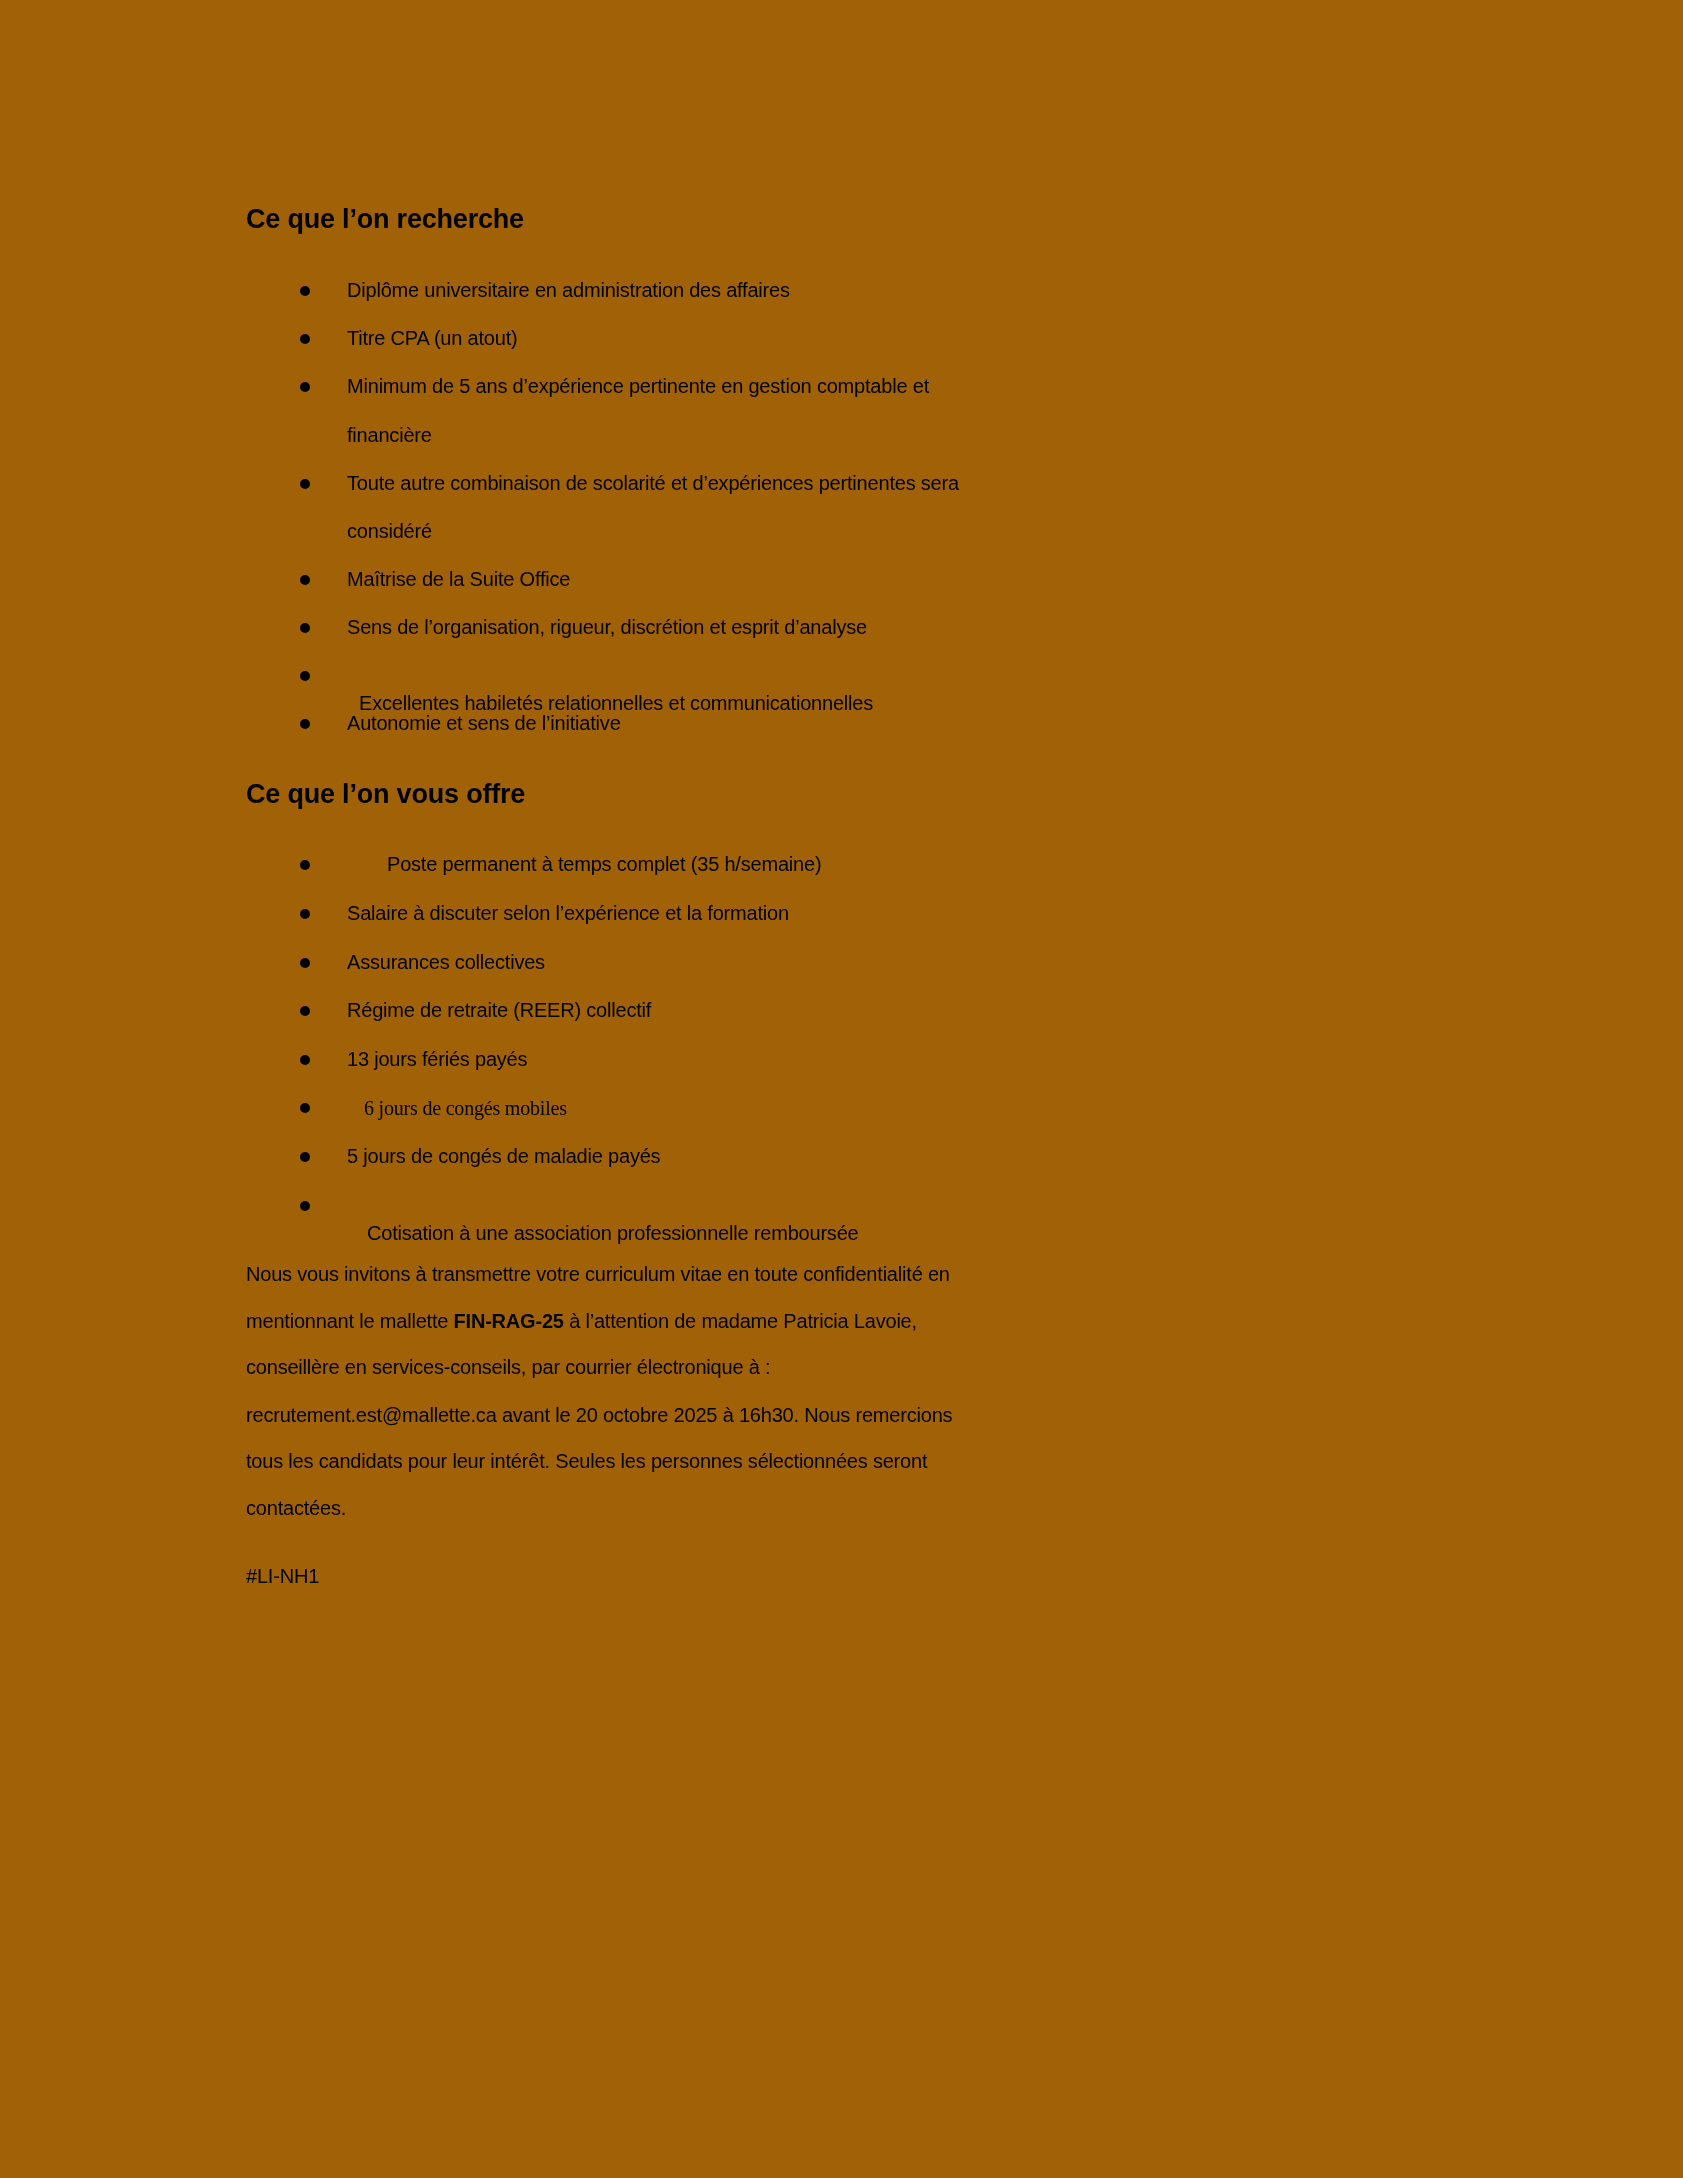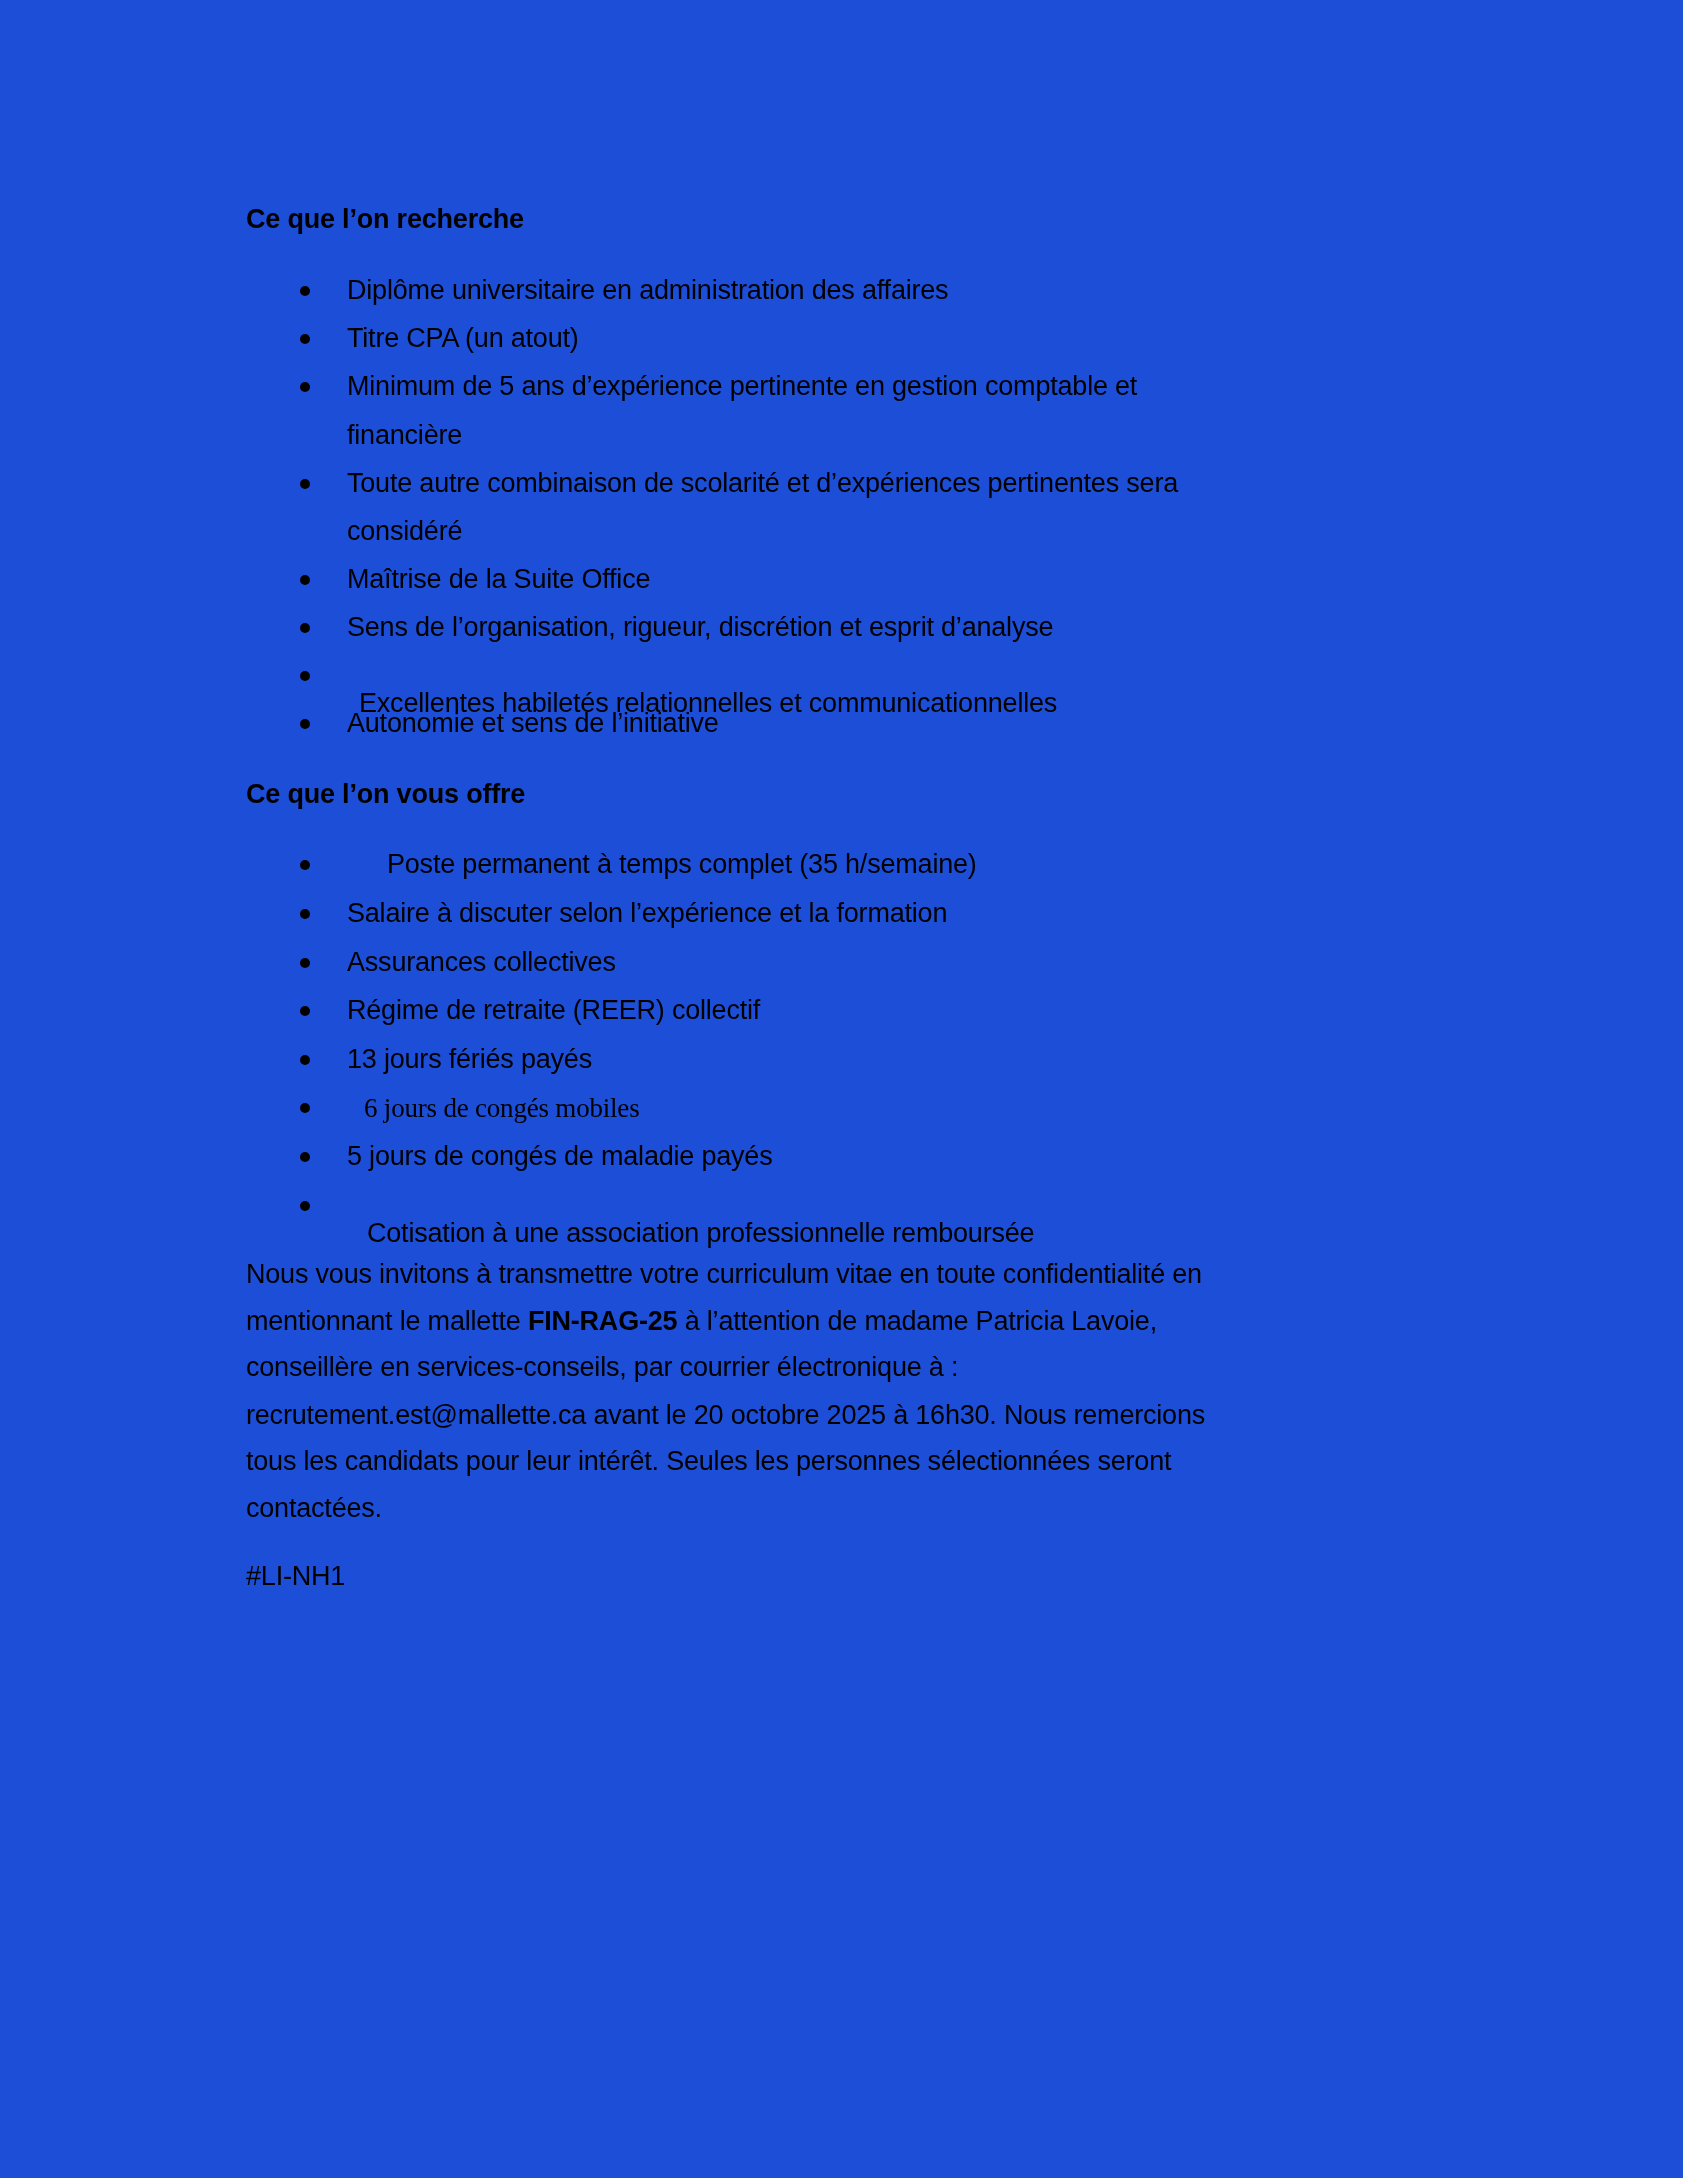--- a/index.html
+++ b/index.html
@@ -1,19 +1,19 @@
 <!DOCTYPE html>
 <html><head>
 <meta charset="utf-8">
 <style>
   html, body { margin: 0; padding: 0; background: #ffffff; }
   body { width: 1683px; height: 2178px; position: relative; overflow: hidden;
          font-family: "Liberation Sans", sans-serif; color: #000000; }
-  .page { position: absolute; left: 0; top: 0; width: 1683px; height: 2178px; background: #1d4ed8; }
-  .line { position: absolute; white-space: nowrap; font-size: 27px; line-height: 34px; height: 34px;
+  .page { position: absolute; left: 0; top: 0; width: 1683px; height: 2178px; background: #a16207; }
+  .line { position: absolute; white-space: nowrap; font-size: 20px; line-height: 34px; height: 34px;
           letter-spacing: -0.2px; }
   .heading { font-weight: bold; font-size: 27px; letter-spacing: -0.2px; }
   .bullet-dot { position: absolute; width: 10px; height: 10px; border-radius: 50%; background: #000; }
   .bold { font-weight: bold; }
 </style>
 </head>
 <body>
 
 <div class="page">
 

